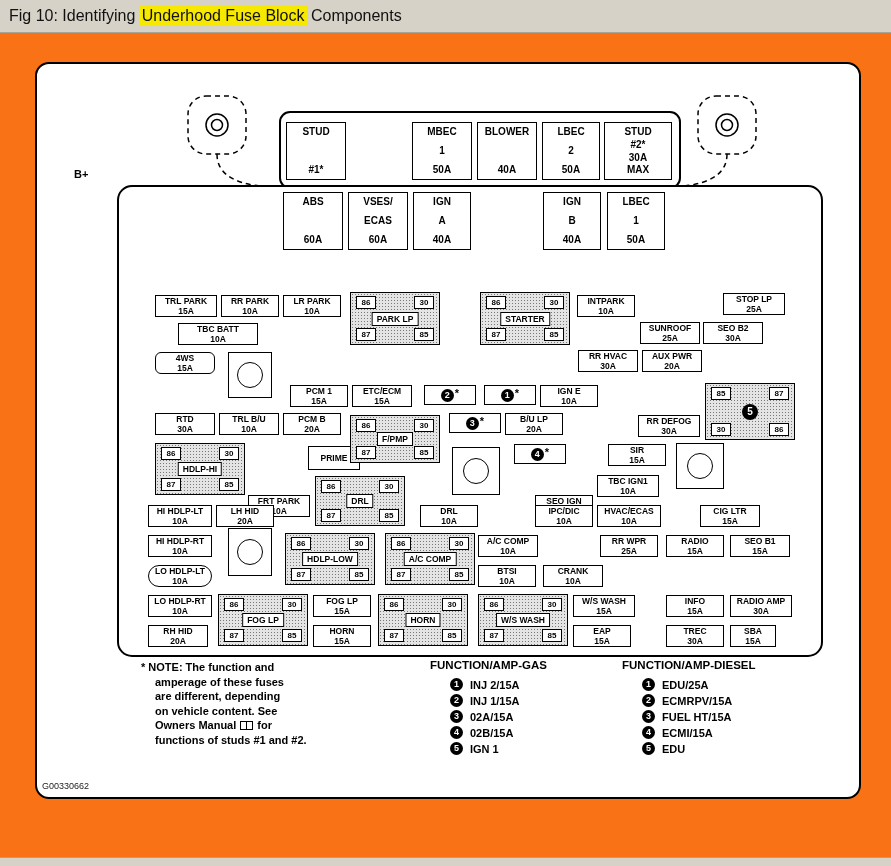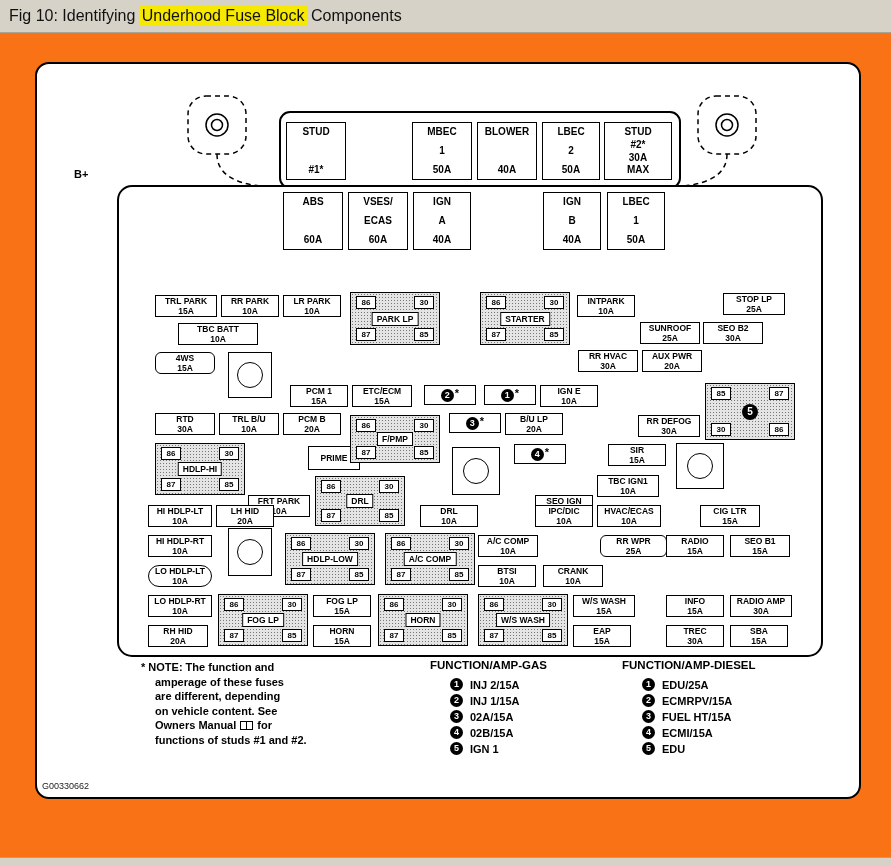--- a/index.html
+++ b/index.html
@@ -263,21 +263,21 @@
         <div class="fl">15A</div>
       </div>
       <div class="fuse" style="left: 148px; top: 535px; width: 64px; height: 22px;">
         <div class="fl">HI HDLP-RT</div>
         <div class="fl">10A</div>
       </div>
       <div class="fuse" style="left: 478px; top: 535px; width: 60px; height: 22px;">
         <div class="fl">A/C COMP</div>
         <div class="fl">10A</div>
       </div>
-      <div class="fuse" style="left: 600px; top: 535px; width: 67px; height: 22px; border-radius: 6px;">
+      <div class="fuse" style="left: 600px; top: 535px; width: 58px; height: 22px;">
         <div class="fl">RR WPR</div>
         <div class="fl">25A</div>
       </div>
       <div class="fuse" style="left: 666px; top: 535px; width: 58px; height: 22px;">
         <div class="fl">RADIO</div>
         <div class="fl">15A</div>
       </div>
       <div class="fuse" style="left: 730px; top: 535px; width: 60px; height: 22px;">
         <div class="fl">SEO B1</div>
         <div class="fl">15A</div>
@@ -323,21 +323,21 @@
         <div class="fl">15A</div>
       </div>
       <div class="fuse" style="left: 573px; top: 625px; width: 58px; height: 22px;">
         <div class="fl">EAP</div>
         <div class="fl">15A</div>
       </div>
       <div class="fuse" style="left: 666px; top: 625px; width: 58px; height: 22px;">
         <div class="fl">TREC</div>
         <div class="fl">30A</div>
       </div>
-      <div class="fuse" style="left: 730px; top: 625px; width: 58px; height: 22px;">
+      <div class="fuse" style="left: 730px; top: 625px; width: 46px; height: 22px;">
         <div class="fl">SBA</div>
         <div class="fl">15A</div>
       </div>
       <div class="relay" style="left: 350px; top: 292px; width: 90px; height: 53px;">
         <div class="pin tl">86</div>
         <div class="pin tr">30</div>
         <div class="pin bl">87</div>
         <div class="pin br">85</div>
         <div class="relay-label">PARK LP</div>
       </div>

